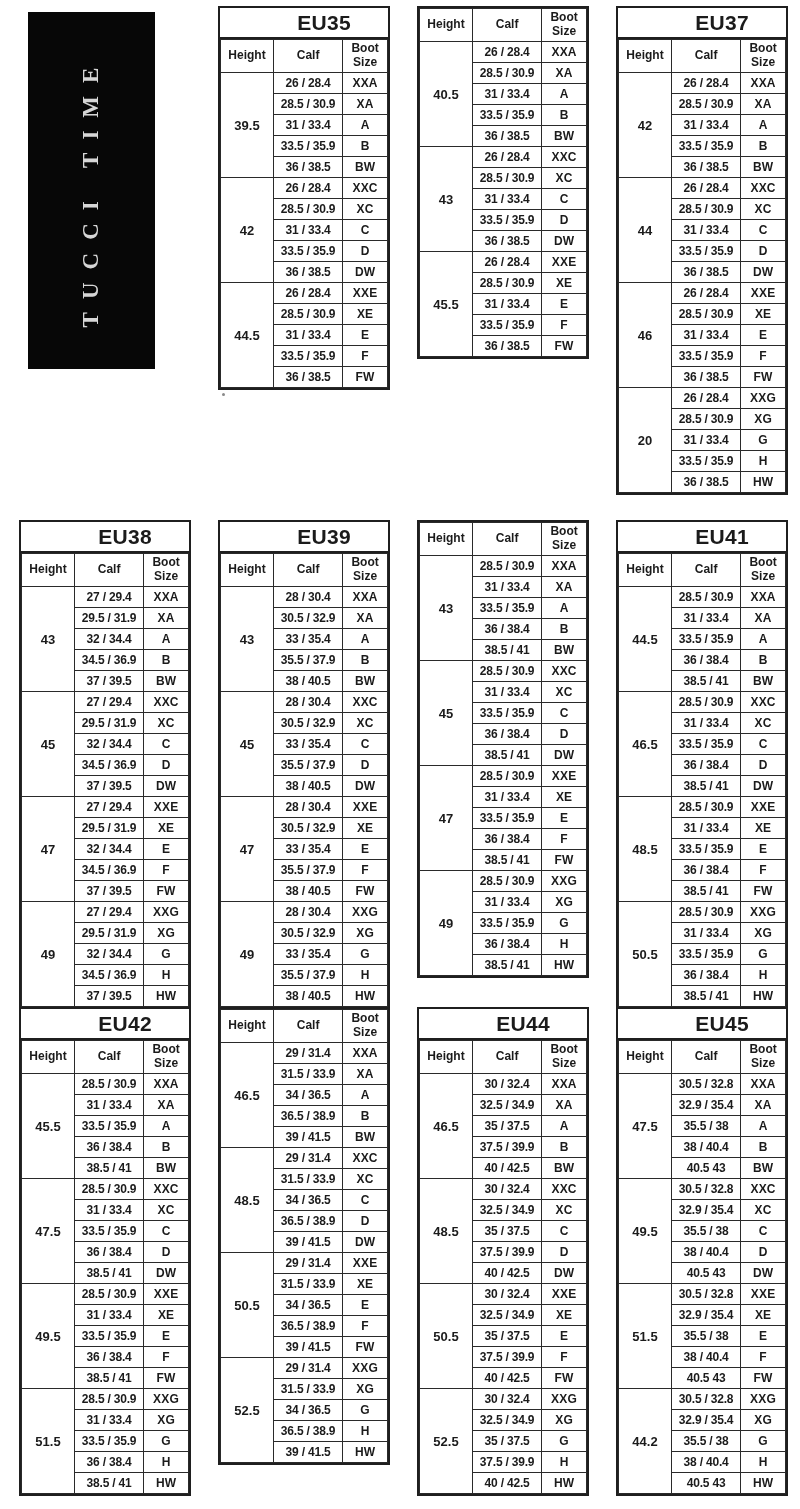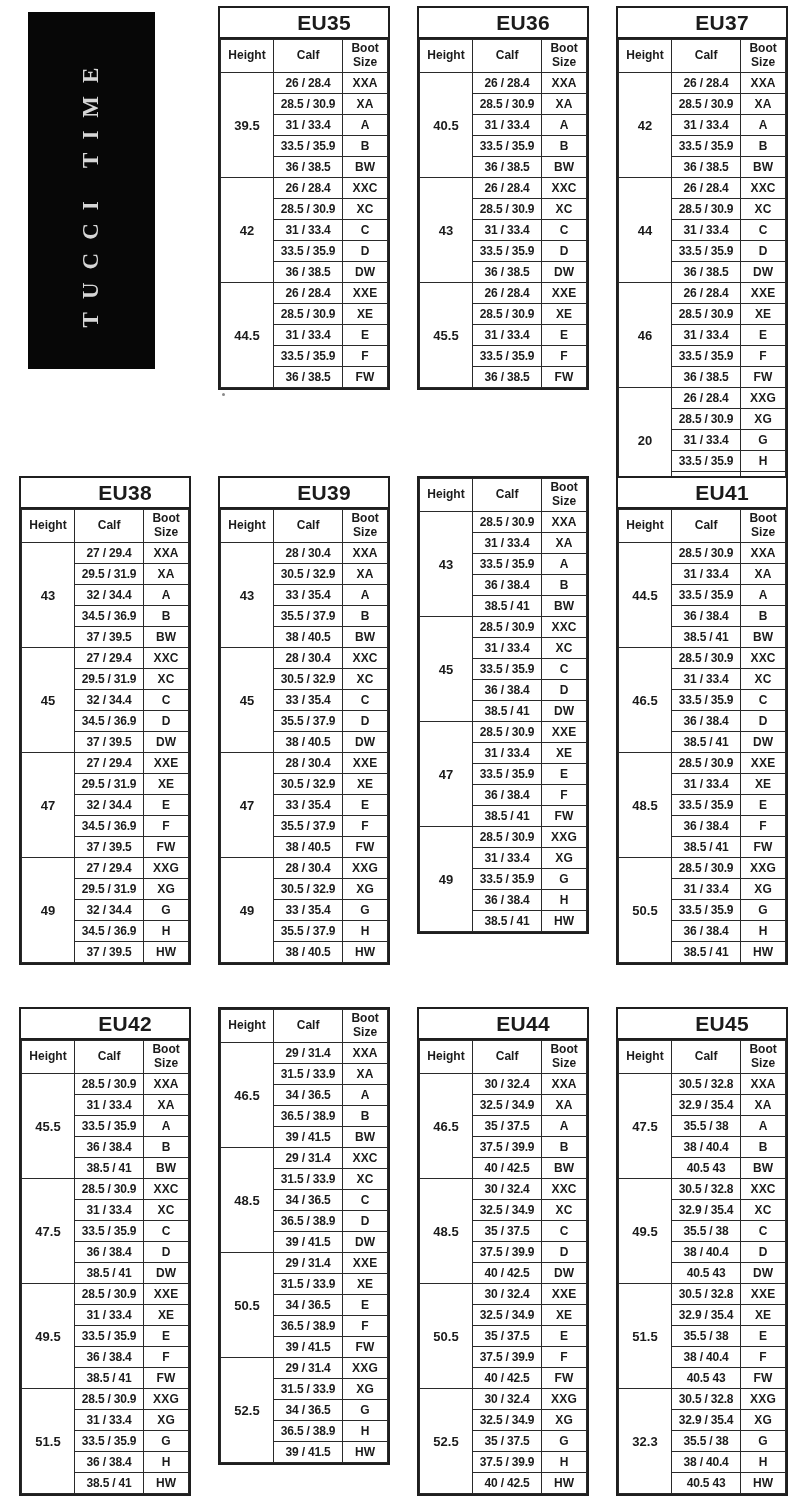--- a/index.html
+++ b/index.html
@@ -15,21 +15,21 @@
   .logo-text{
     transform:rotate(-90deg);white-space:nowrap;
     font-family:"Liberation Serif",serif;font-size:23px;font-weight:600;
     letter-spacing:13px;word-spacing:2px;color:#d6d6d6;
   }
   
   .dot{position:absolute;left:222px;top:393px;width:3px;height:3px;border-radius:50%;
        background:#8a8a8a;font-size:0;line-height:0;overflow:hidden;}
   
   .size-table{position:absolute;width:168px;background:#ffffff;border:2px solid #1f1f1f;}
-  .r1{top:6px}.r2{top:476px}.r3{top:1007px}
+  .r1{top:6px}.r2{top:520px}.r3{top:1007px}
   .c1{left:19px}.c2{left:218px}.c3{left:417px}.c4{left:616px}
   .tbl-title{
     height:29px;line-height:29px;text-align:center;
     font-size:21px;font-weight:700;letter-spacing:0.3px;
     border-bottom:2px solid #1f1f1f;background:#ffffff;padding-left:40px;
   }
   table.size-grid{border-collapse:collapse;width:100%;table-layout:fixed;}
   .size-grid col.col-h{width:52px}
   .size-grid col.col-c{width:68px}
   .size-grid col.col-s{width:44px}
@@ -130,21 +130,20 @@
             <td class="scell">F</td>
           </tr>
           <tr>
             <td class="calf">36 / 38.5</td>
             <td class="scell">FW</td>
           </tr>
         </tbody>
       </table>
     </div>
   <div class="size-table r1 c3">
-      <div class="tbl-title">EU36</div>
       <table class="size-grid">
         <colgroup>
           <col class="col-h">
           <col class="col-c">
           <col class="col-s">
         </colgroup>
         <thead>
           <tr>
             <th>Height</th>
             <th>Calf</th>
@@ -1115,21 +1114,21 @@
           </tr>
           <tr>
             <td class="calf">38 / 40.4</td>
             <td class="scell">F</td>
           </tr>
           <tr>
             <td class="calf">40.5 43</td>
             <td class="scell">FW</td>
           </tr>
           <tr>
-            <td class="hcell" rowspan="5">32.3</td>
+            <td class="hcell" rowspan="5">44.2</td>
             <td class="calf">30.5 / 32.8</td>
             <td class="scell">XXG</td>
           </tr>
           <tr>
             <td class="calf">32.9 / 35.4</td>
             <td class="scell">XG</td>
           </tr>
           <tr>
             <td class="calf">35.5 / 38</td>
             <td class="scell">G</td>

